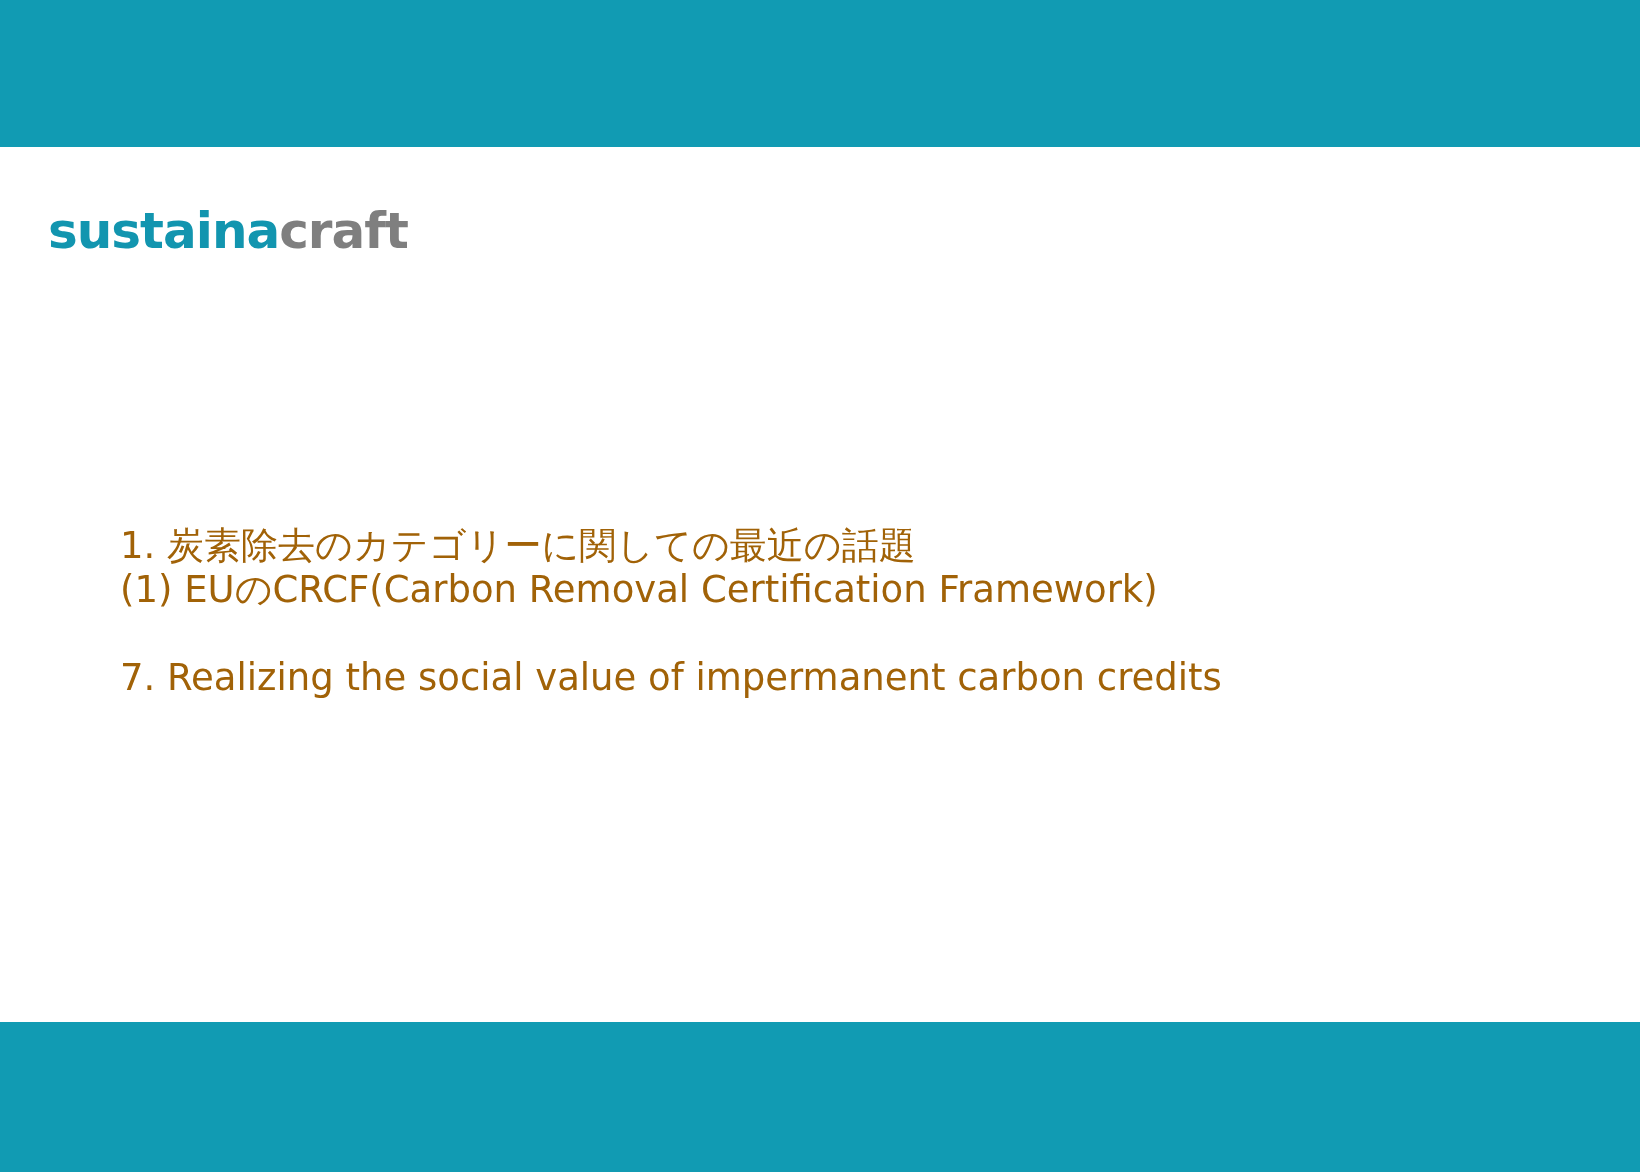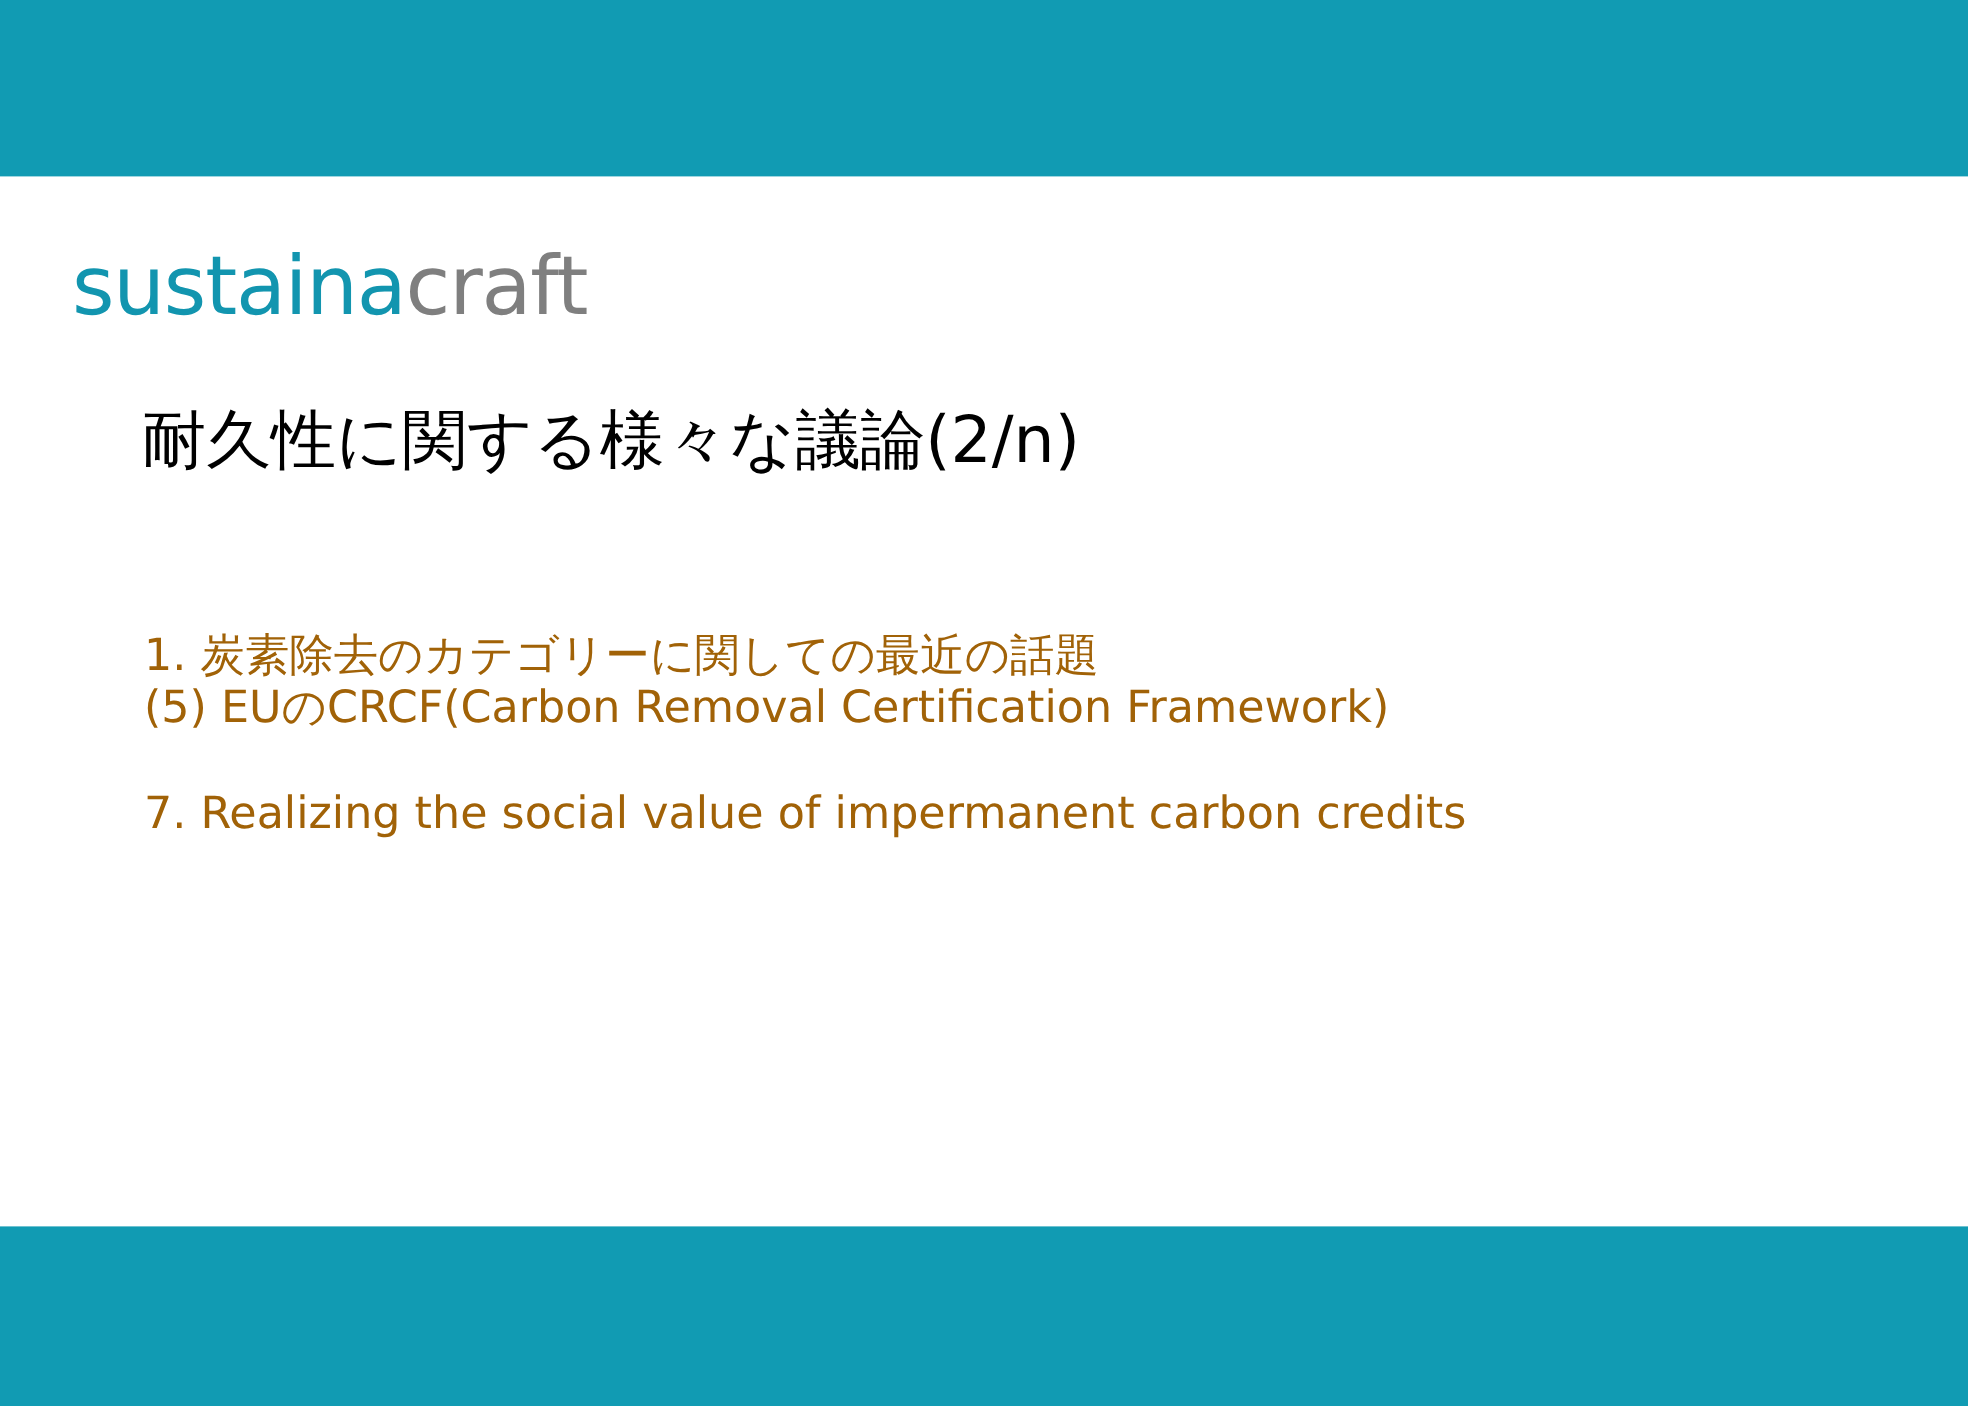--- a/index.html
+++ b/index.html
@@ -30,25 +30,25 @@
   .band-top {
     top: 0;
     height: 147px;
   }
   .band-bottom {
     top: 1022px;
     height: 150px;
   }
   .logo {
     position: absolute;
-    left: 60px;
+    left: 48px;
     top: 206px;
     font-family: "DejaVu Sans", "Liberation Sans", sans-serif;
-    font-size: 68px;
-    font-weight: 400;
+    font-size: 50px;
+    font-weight: 700;
     letter-spacing: -1px;
     line-height: 1;
     white-space: nowrap;
   }
   .logo .logo-a {
     color: #1295AF;
   }
   .logo .logo-b {
     color: #7F7F7F;
   }
@@ -85,24 +85,23 @@
 <body>
 
 <div class="slide">
 
   <div class="band band-top"></div>
 
   <div class="logo">
     <span class="logo-a">sustaina</span><span class="logo-b">craft</span>
   </div>
 
-  <div class="title">耐久性に関する様々な議論(2/n)</div>
 
   <div class="body-block">
     <div class="body-line">1. 炭素除去のカテゴリーに関しての最近の話題</div>
-    <div class="body-line">(5) EUのCRCF(Carbon Removal Certification Framework)</div>
+    <div class="body-line">(1) EUのCRCF(Carbon Removal Certification Framework)</div>
     <div class="body-line spacer-line"></div>
     <div class="body-line">7. Realizing the social value of impermanent carbon credits</div>
   </div>
 
   <div class="band band-bottom"></div>
 
 </div>
 
 </body></html>

